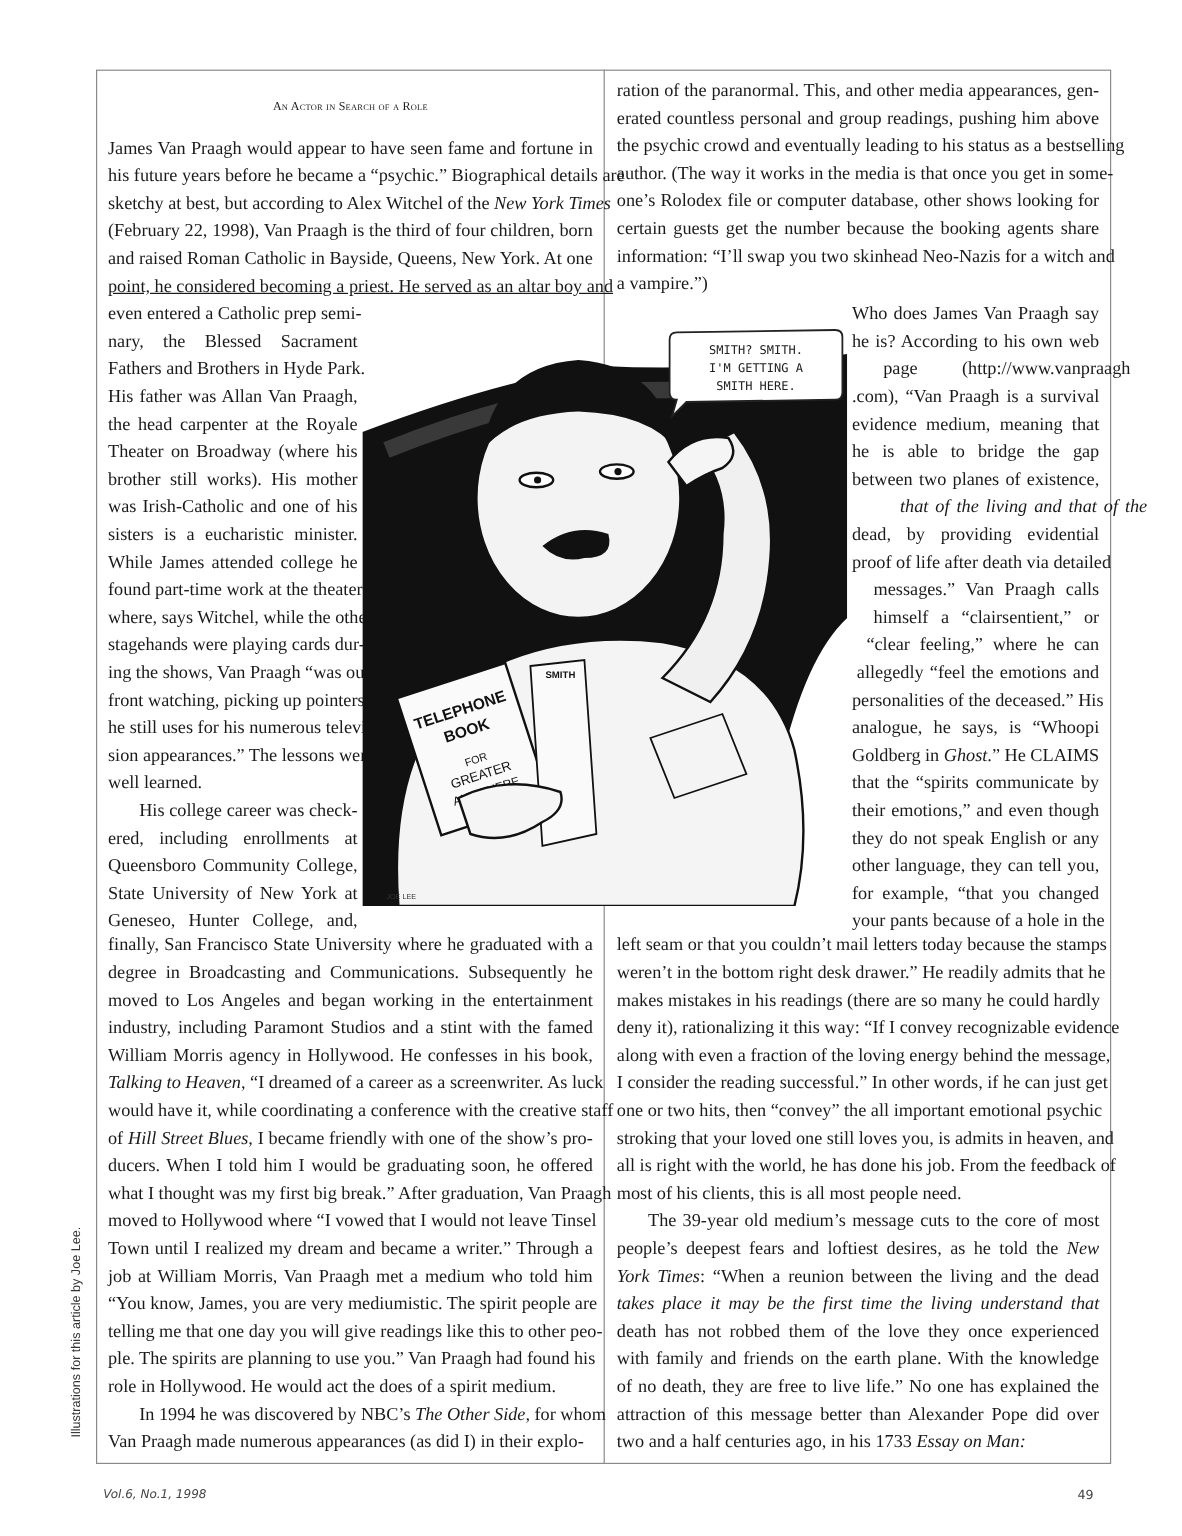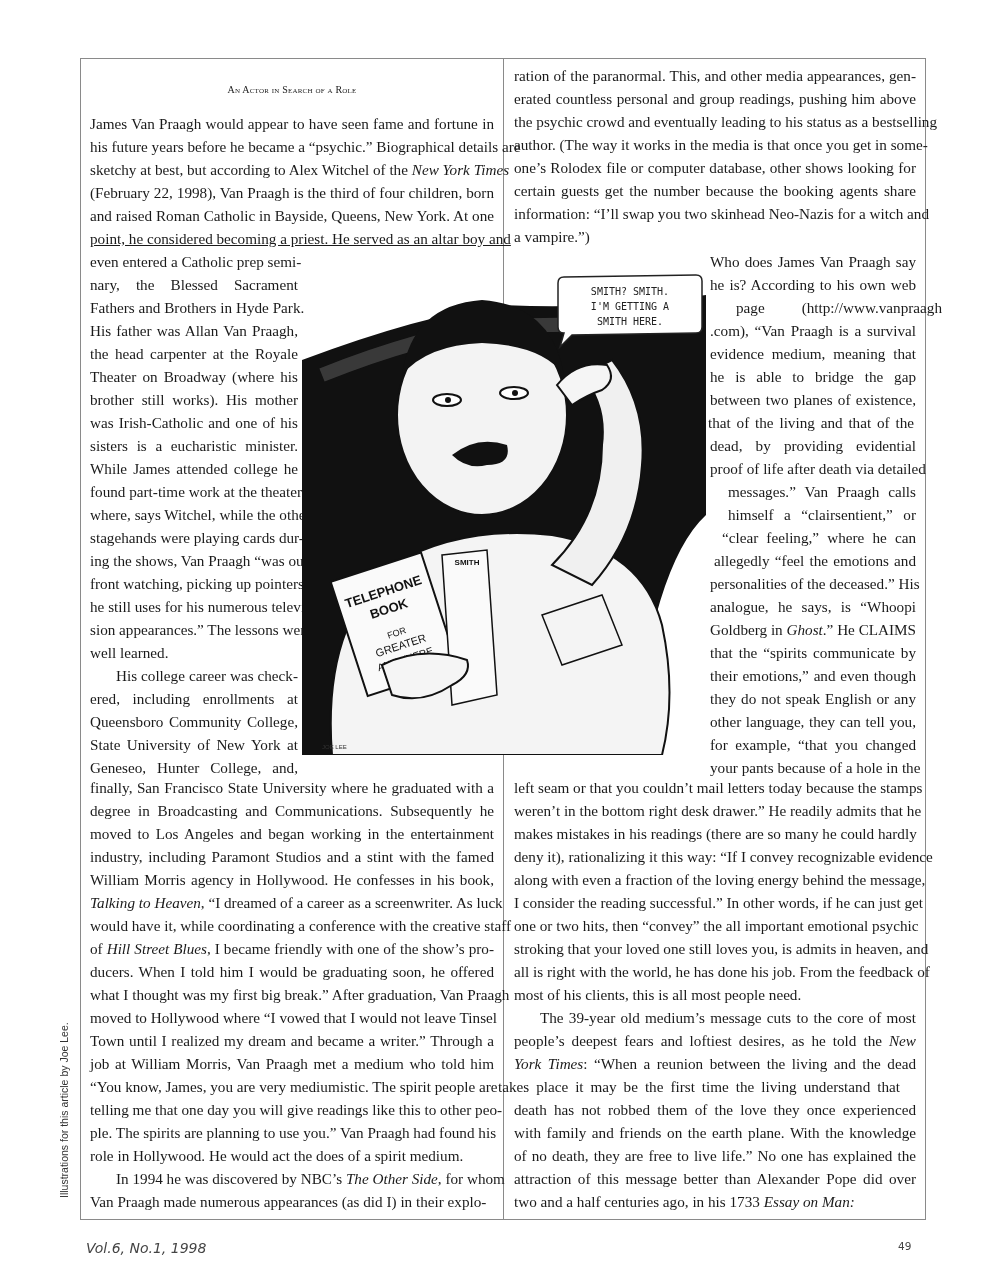--- a/index.html
+++ b/index.html
@@ -17,21 +17,21 @@
   .narrow-right { width: 208px; }
   .heading { position: absolute; left: 90px; width: 404px; top: 84px; text-align: center;
              font-size: 10px; letter-spacing: 0.2px; font-variant: small-caps; }
   i { font-style: italic; }
   .illus { position: absolute; left: 302px; top: 265px; width: 404px; height: 490px; }
   .credit { position: absolute; left: 56px; top: 1040px; width: 16px; height: 160px; }
   .credit span { position: absolute; left: -72px; top: 72px; width: 160px; transform: rotate(-90deg);
                  font-family: "Liberation Sans", "DejaVu Sans", sans-serif; font-size: 10.5px; color: #333;
                  white-space: nowrap; text-align: center; }
   .footer-left { position: absolute; left: 86px; top: 1240px; font-family: "DejaVu Sans", sans-serif;
-                 font-style: italic; font-size: 14px; color: #444; }
+                 font-style: italic; font-size: 10px; color: #444; }
   .footer-right { position: absolute; left: 898px; top: 1240px; font-family: "DejaVu Sans", sans-serif;
                   font-size: 10.5px; color: #444; }
 </style>
 </head>
 <body>
 
 <div class="frame"></div>
 <div class="divider"></div>
 
 <div class="heading">An Actor in Search of a Role</div>
@@ -105,21 +105,21 @@
   </div>
 
 <div id="right-wrap">
     <div class="line narrow-right" style="top: 250px; left: 710px; width: 206px;">Who does James Van Praagh say</div>
     <div class="line narrow-right" style="top: 273px; left: 710px; width: 206px;">he is? According to his own web</div>
     <div class="line narrow-right" style="top: 296px; left: 710px; width: 206px; margin-left: 26px;">page (http://www.vanpraagh</div>
     <div class="line narrow-right" style="top: 319px; left: 710px; width: 206px;">.com), “Van Praagh is a survival</div>
     <div class="line narrow-right" style="top: 342px; left: 710px; width: 206px;">evidence medium, meaning that</div>
     <div class="line narrow-right" style="top: 365px; left: 710px; width: 206px;">he is able to bridge the gap</div>
     <div class="line narrow-right" style="top: 388px; left: 710px; width: 206px;">between two planes of existence,</div>
-    <div class="line narrow-right" style="top: 411px; left: 708px; width: 206px;">that of the living and that of the</div>
+    <div class="line narrow-right" style="top: 411px; left: 750px; width: 206px; font-style: italic;">that of the living and that of the</div>
     <div class="line narrow-right" style="top: 434px; left: 710px; width: 206px;">dead, by providing evidential</div>
     <div class="line narrow-right" style="top: 457px; left: 710px; width: 206px;">proof of life after death via detailed</div>
     <div class="line narrow-right" style="top: 480px; left: 728px; width: 188px;">messages.” Van Praagh calls</div>
     <div class="line narrow-right" style="top: 503px; left: 728px; width: 188px;">himself a “clairsentient,” or</div>
     <div class="line narrow-right" style="top: 526px; left: 722px; width: 194px;">“clear feeling,” where he can</div>
     <div class="line narrow-right" style="top: 549px; left: 714px; width: 202px;">allegedly “feel the emotions and</div>
     <div class="line narrow-right" style="top: 572px; left: 710px; width: 206px;">personalities of the deceased.” His</div>
     <div class="line narrow-right" style="top: 595px; left: 710px; width: 206px;">analogue, he says, is “Whoopi</div>
     <div class="line narrow-right" style="top: 618px; left: 710px; width: 206px;">Goldberg in <i>Ghost</i>.” He CLAIMS</div>
     <div class="line narrow-right" style="top: 641px; left: 710px; width: 206px;">that the “spirits communicate by</div>
@@ -137,21 +137,21 @@
     <div class="line col-right" style="top: 845px; left: 514px; width: 402px;">deny it), rationalizing it this way: “If I convey recognizable evidence</div>
     <div class="line col-right" style="top: 868px; left: 514px; width: 402px;">along with even a fraction of the loving energy behind the message,</div>
     <div class="line col-right" style="top: 891px; left: 514px; width: 402px;">I consider the reading successful.” In other words, if he can just get</div>
     <div class="line col-right" style="top: 914px; left: 514px; width: 402px;">one or two hits, then “convey” the all important emotional psychic</div>
     <div class="line col-right" style="top: 937px; left: 514px; width: 402px;">stroking that your loved one still loves you, is admits in heaven, and</div>
     <div class="line col-right" style="top: 960px; left: 514px; width: 402px;">all is right with the world, he has done his job. From the feedback of</div>
     <div class="line col-right last" style="top: 983px; left: 514px; width: 402px;">most of his clients, this is all most people need.</div>
     <div class="line col-right" style="top: 1006px; left: 514px; width: 402px; padding-left: 26px; box-sizing: border-box;">The 39-year old medium’s message cuts to the core of most</div>
     <div class="line col-right" style="top: 1029px; left: 514px; width: 402px;">people’s deepest fears and loftiest desires, as he told the <i>New</i></div>
     <div class="line col-right" style="top: 1052px; left: 514px; width: 402px;"><i>York Times</i>: “When a reunion between the living and the dead</div>
-    <div class="line col-right" style="top: 1075px; left: 498px; width: 402px;">takes place it may be the first time the living understand that</div>
+    <div class="line col-right" style="top: 1075px; left: 514px; width: 402px; font-style: italic;">takes place it may be the first time the living understand that</div>
     <div class="line col-right" style="top: 1098px; left: 514px; width: 402px;">death has not robbed them of the love they once experienced</div>
     <div class="line col-right" style="top: 1121px; left: 514px; width: 402px;">with family and friends on the earth plane. With the knowledge</div>
     <div class="line col-right" style="top: 1144px; left: 514px; width: 402px;">of no death, they are free to live life.” No one has explained the</div>
     <div class="line col-right" style="top: 1167px; left: 514px; width: 402px;">attraction of this message better than Alexander Pope did over</div>
     <div class="line col-right last" style="top: 1190px; left: 514px; width: 402px;">two and a half centuries ago, in his 1733 <i>Essay on Man:</i></div>
   </div>
 
 <div class="illus">
   <svg width="404" height="490" viewBox="0 0 404 490">
 

